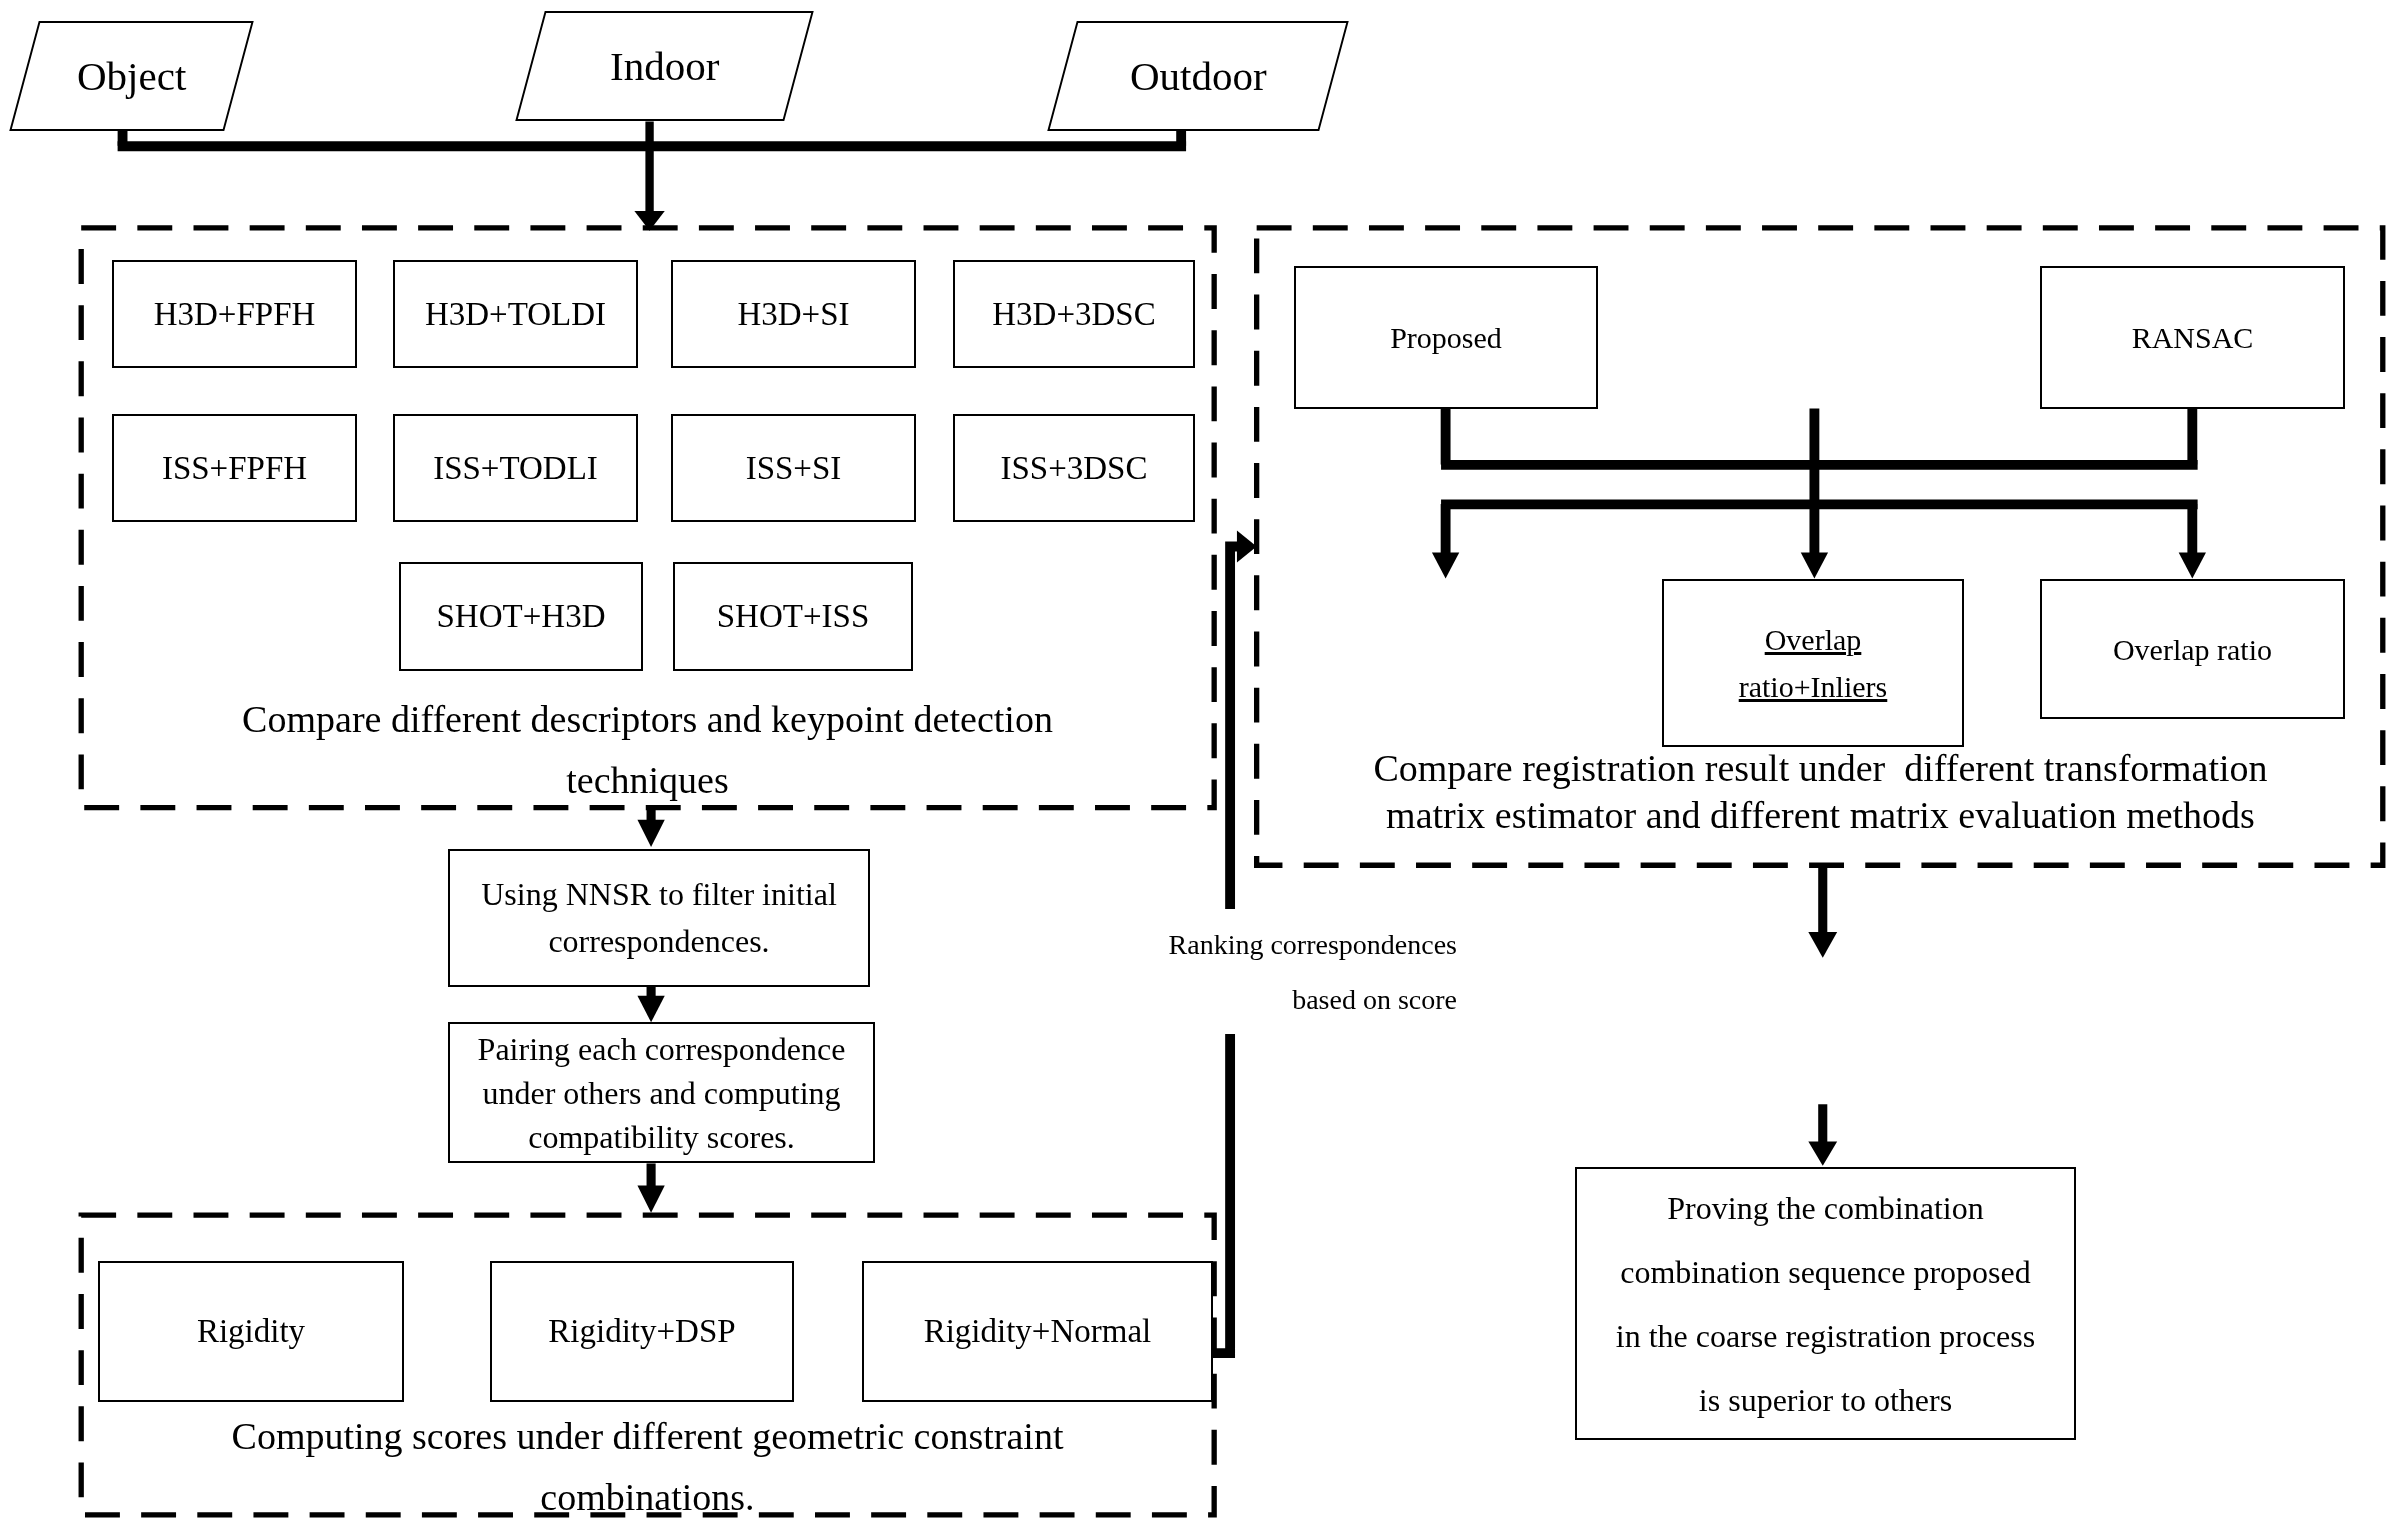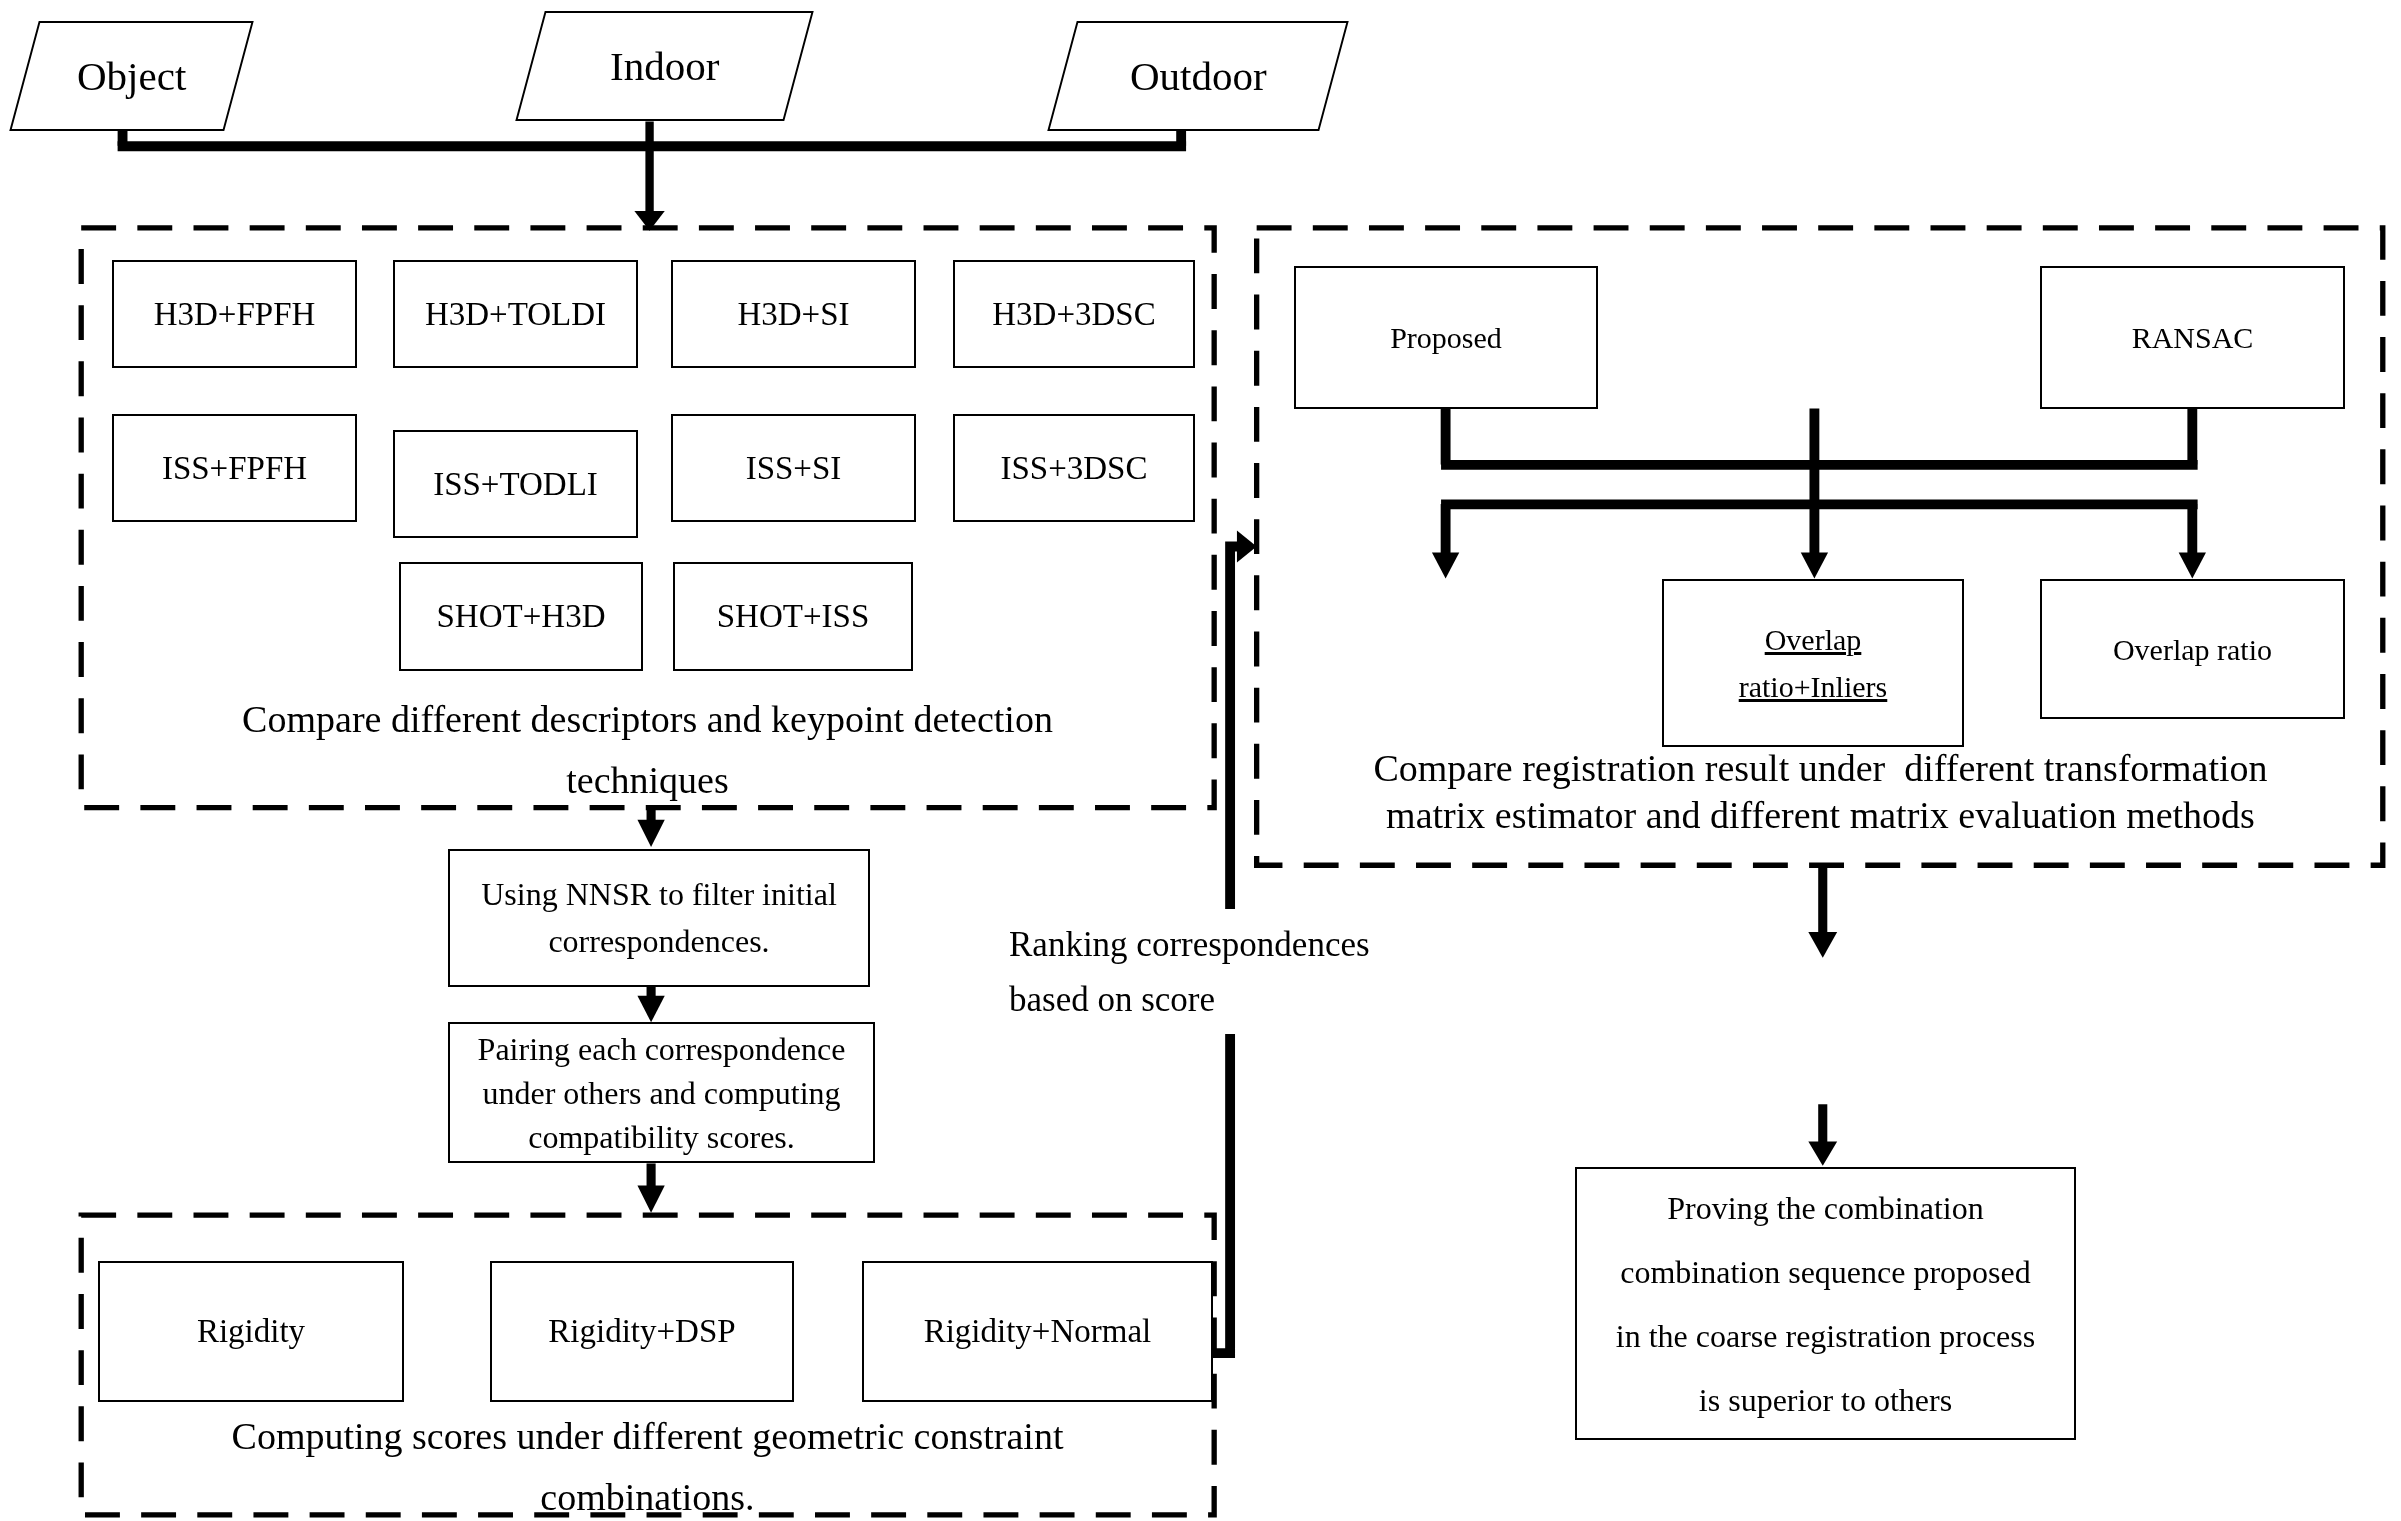--- a/index.html
+++ b/index.html
@@ -49,22 +49,22 @@
     position: absolute;
     text-align: center;
     font-size: 38px;
     line-height: 61px;
   }
   .caption-right { line-height: 47px; }
   .line { white-space: pre-wrap; }
 
   .ranking-note {
     position: absolute;
-    text-align: left;
-    font-size: 35px;
+    text-align: right;
+    font-size: 28px;
     line-height: 55px;
     background: #ffffff;
     padding: 7.6px 0;
   }
 </style>
 </head>
 <body>
 
 <div id="canvas">
 
@@ -131,21 +131,21 @@
   </div>
   <div class="box lbl46" style="left:671px; top:260px; width:245px; height:108px;">
     <span>H3D+SI</span>
   </div>
   <div class="box lbl46" style="left:953px; top:260px; width:242px; height:108px;">
     <span>H3D+3DSC</span>
   </div>
   <div class="box lbl46" style="left:112px; top:414px; width:245px; height:108px;">
     <span>ISS+FPFH</span>
   </div>
-  <div class="box lbl46" style="left:393px; top:414px; width:245px; height:108px;margin-top:16px;">
+  <div class="box lbl46" style="left:393px; top:414px; width:245px; height:108px;">
     <span>ISS+TODLI</span>
   </div>
   <div class="box lbl46" style="left:671px; top:414px; width:245px; height:108px;">
     <span>ISS+SI</span>
   </div>
   <div class="box lbl46" style="left:953px; top:414px; width:242px; height:108px;">
     <span>ISS+3DSC</span>
   </div>
   <div class="box lbl46" style="left:399px; top:562px; width:244px; height:109px;">
     <span>SHOT+H3D</span>

